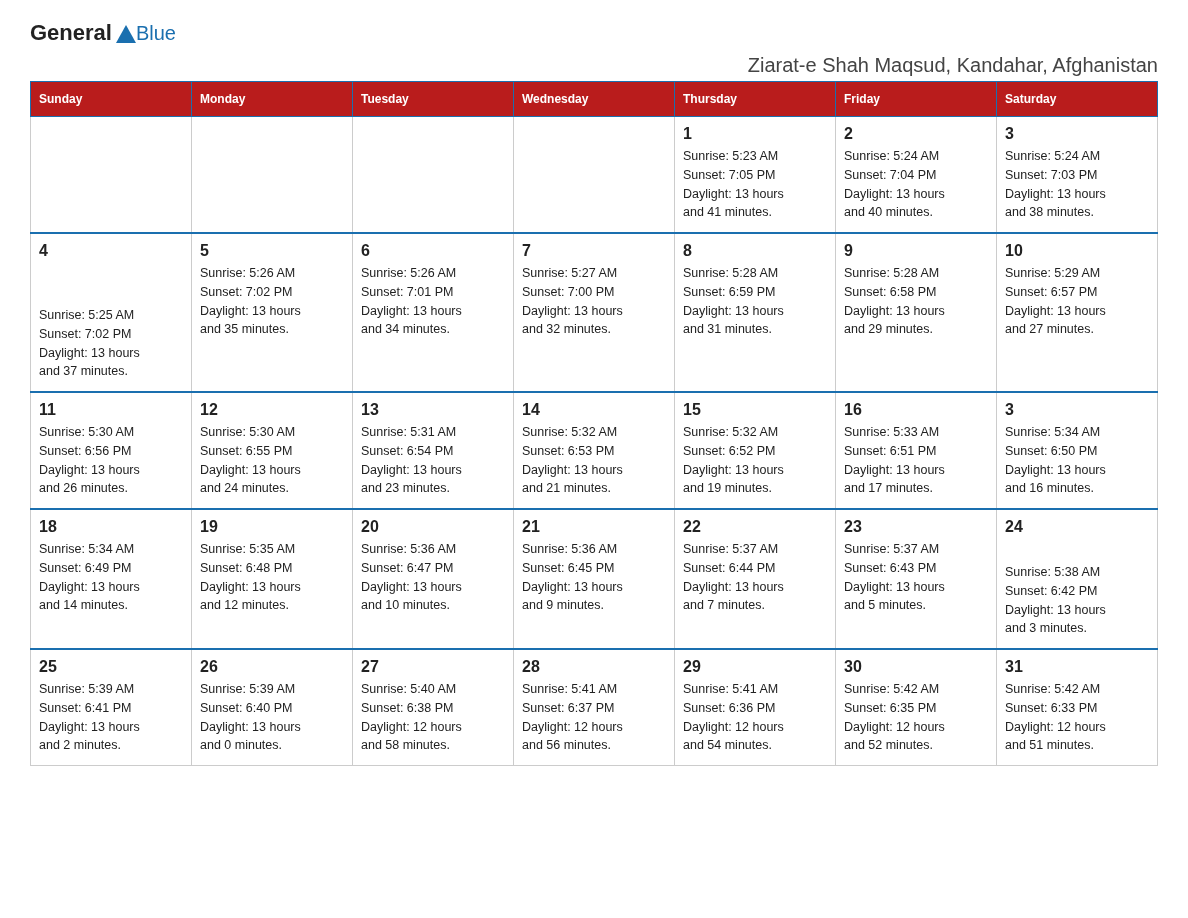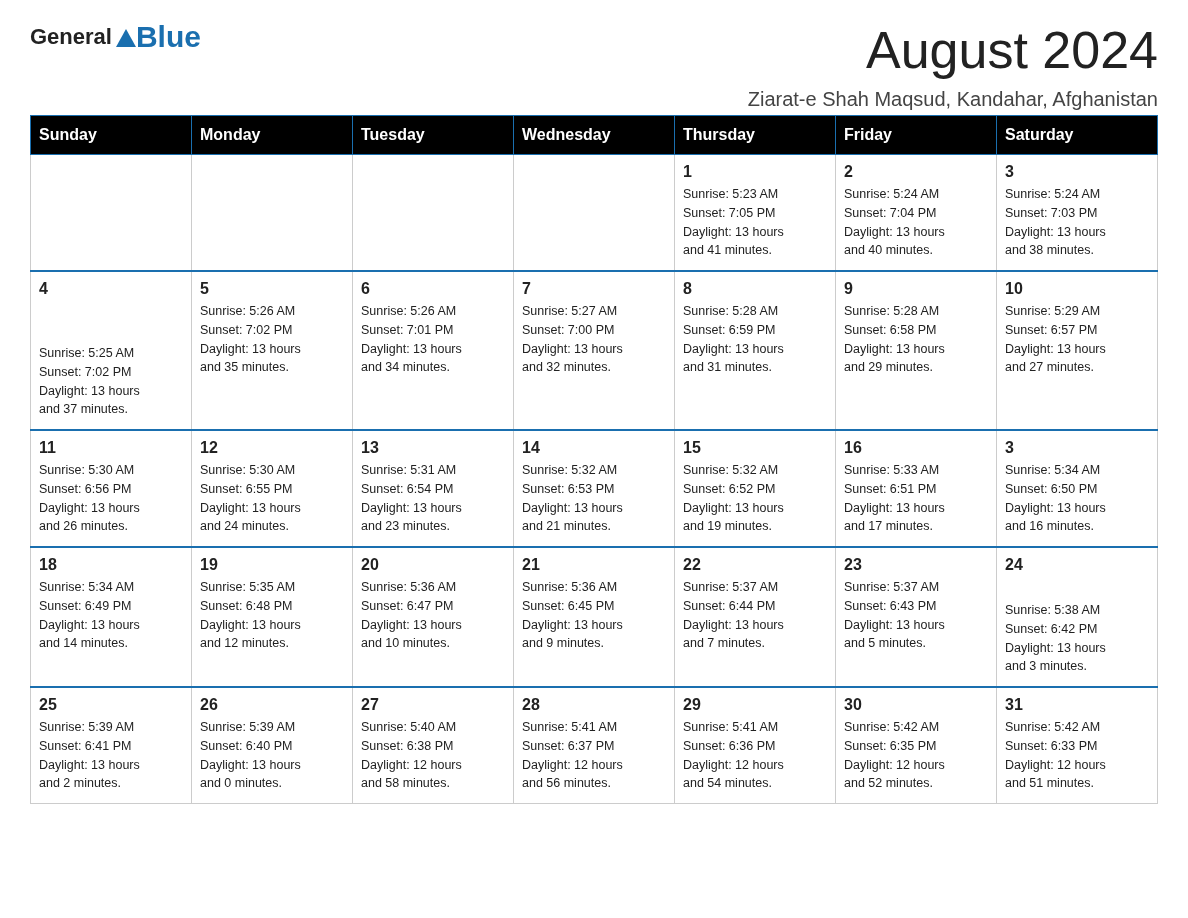--- a/index.html
+++ b/index.html
@@ -20,22 +20,22 @@
     .logo {
       display: flex;
       align-items: center;
     }
     .logo-text-general {
       font-size: 22px;
       font-weight: bold;
       color: #222;
     }
     .logo-text-blue {
-      font-size: 30px;
-      font-weight: bold;
+      font-size: 20px;
+      font-weight: normal;
       color: #1a6faf;
     }
     .logo-triangle {
       width: 0;
       height: 0;
       border-left: 10px solid transparent;
       border-right: 10px solid transparent;
       border-bottom: 18px solid #1a6faf;
       margin-left: 2px;
       margin-top: 2px;
@@ -50,23 +50,23 @@
       text-align: right;
       font-size: 20px;
       color: #444;
       margin-bottom: 4px;
     }
     table {
       width: 100%;
       border-collapse: collapse;
     }
     thead tr th {
-      background-color: #000000;
+      background-color: #b91c1c;
       color: #fff;
-      font-size: 16px;
+      font-size: 12px;
       font-weight: bold;
       padding: 10px 8px;
       text-align: left;
       border: 1px solid #1a6faf;
     }
     tbody tr td {
       vertical-align: top;
       padding: 8px 8px 10px 8px;
       border: 1px solid #ccc;
       width: 14.28%;
@@ -103,21 +103,20 @@
 <body>
 
 <div class="header-top">
   <div class="logo">
     <span class="logo-text-general">General</span>
     <div class="logo-icon">
       <div class="logo-triangle"></div>
     </div>
     <span class="logo-text-blue">Blue</span>
   </div>
-  <div class="month-title">August 2024</div>
 </div>
 <div class="subtitle">Ziarat-e Shah Maqsud, Kandahar, Afghanistan</div>
 
 <table>
   <thead>
     <tr id="weekday-header">
         <th>Sunday</th>
         <th>Monday</th>
         <th>Tuesday</th>
         <th>Wednesday</th>

